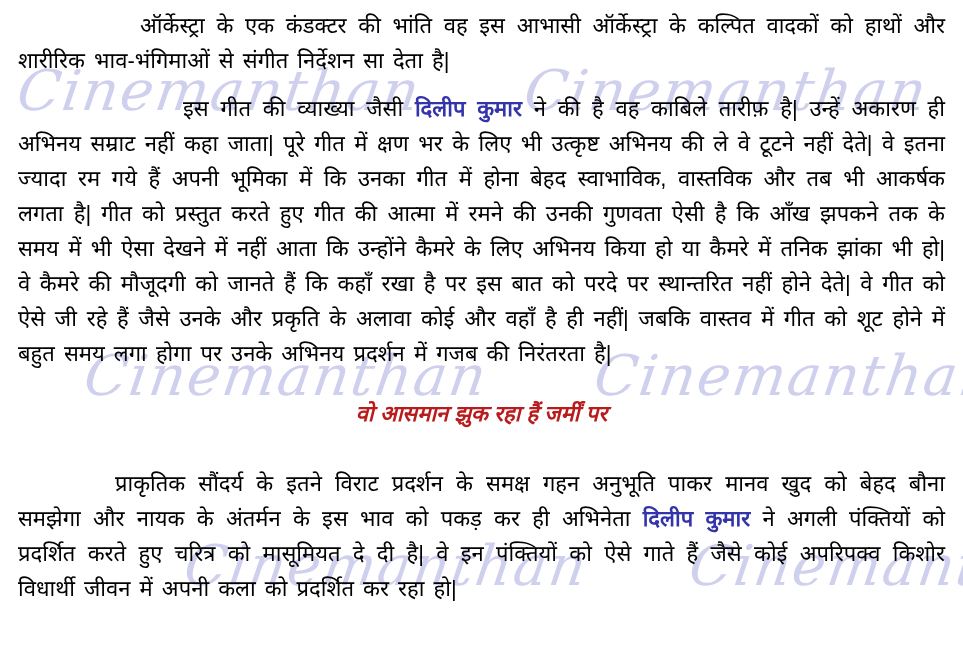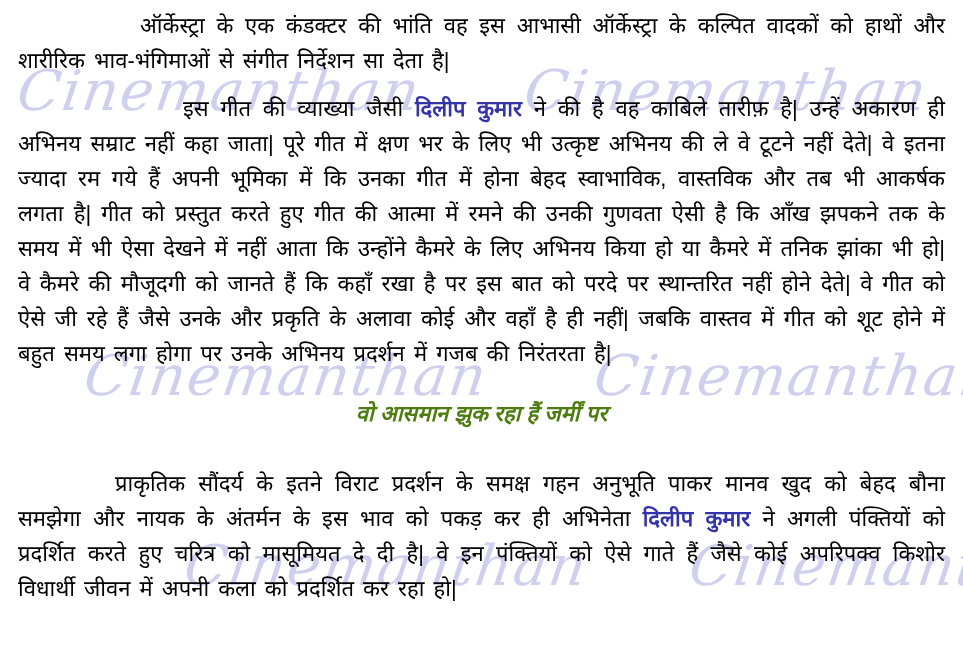--- a/index.html
+++ b/index.html
@@ -57,21 +57,21 @@
   .accent-name {
     color: #3333aa;
     font-weight: bold;
     cursor: pointer;
   }
   .lyrics {
     margin-top: 24px;
     text-align: center;
     font-weight: bold;
     font-style: italic;
-    color: #4d7c0f;
+    color: #b91c1c;
     font-size: 22px;
     line-height: 37px;
   }
 </style>
 </head>
 <body>
 
 <div class="page">
 
   <div class="watermark-layer">

